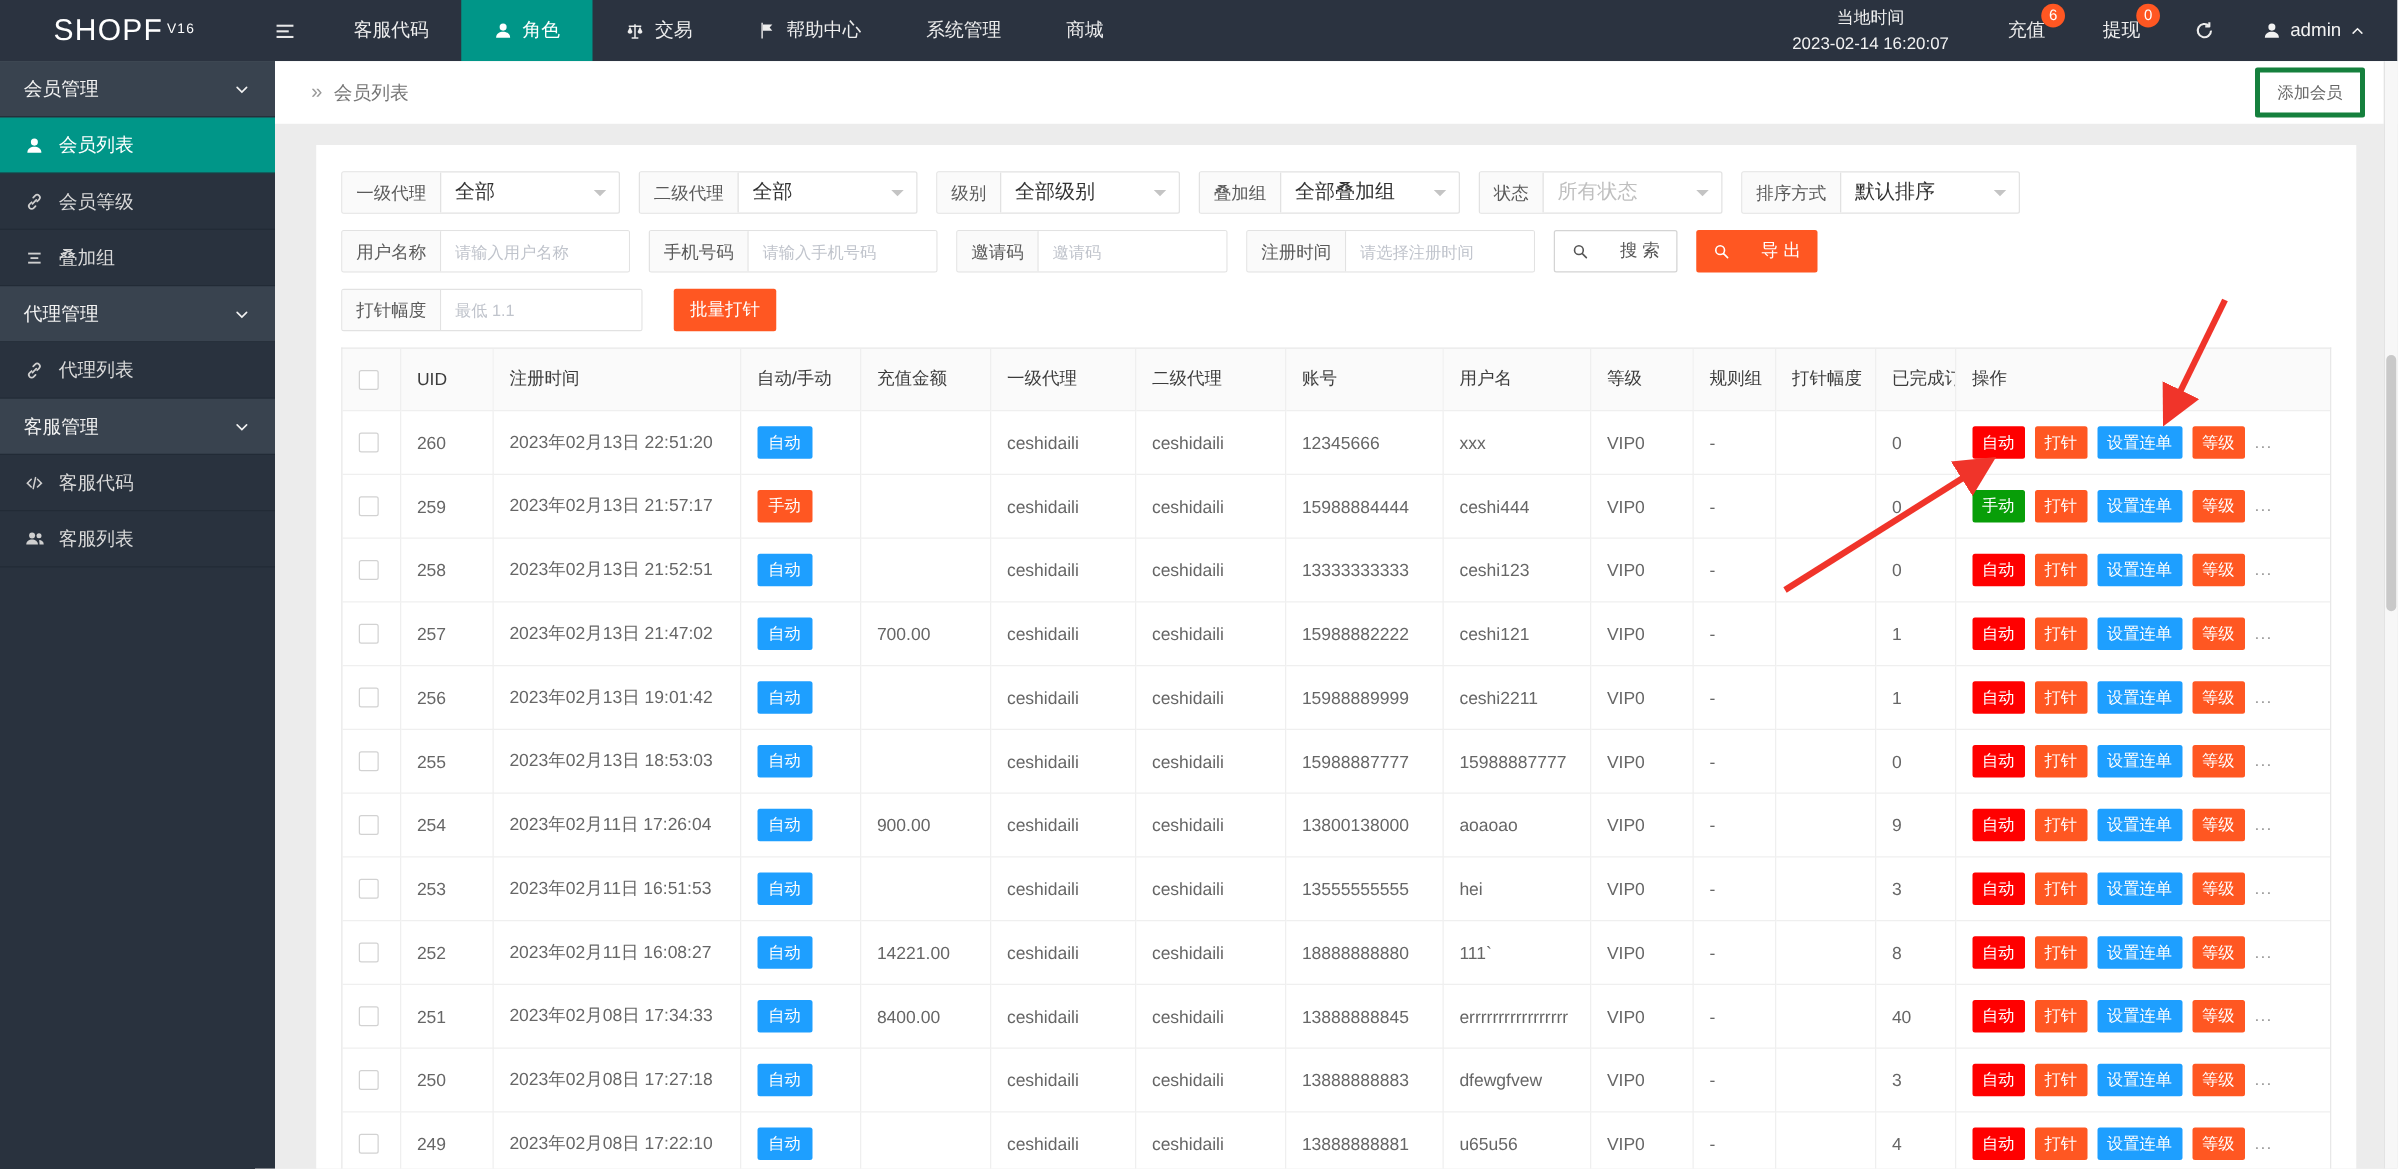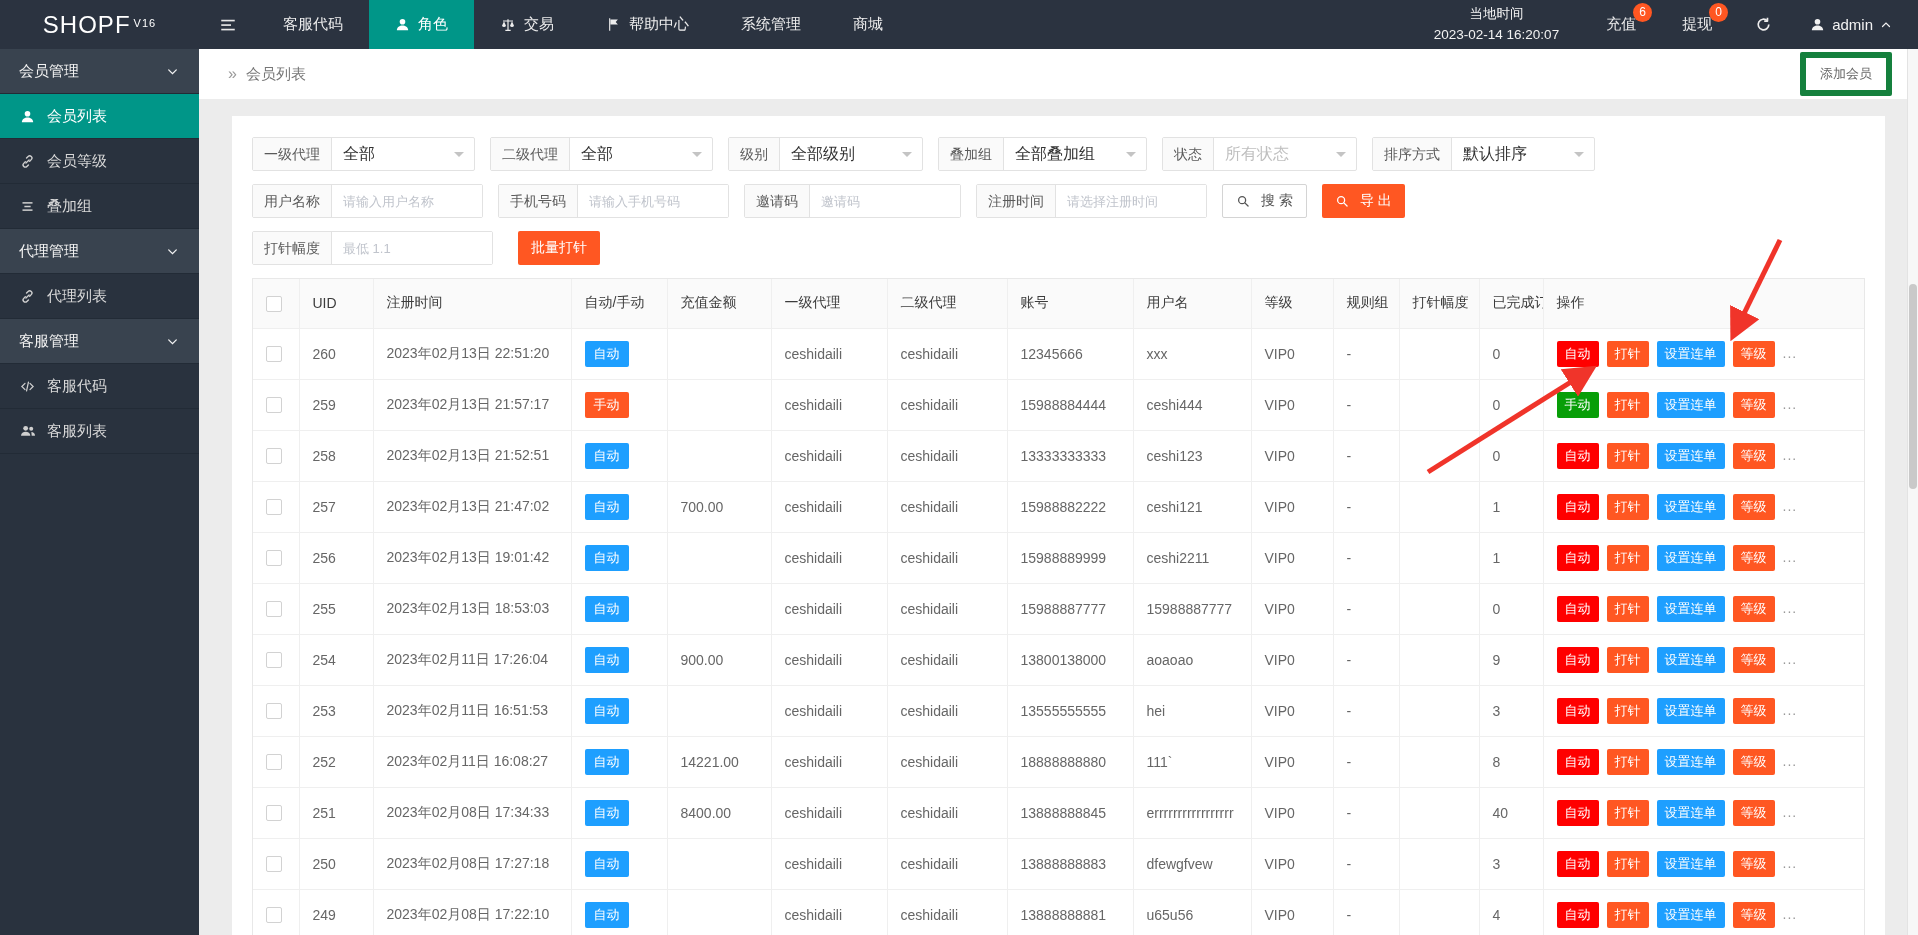--- a/index.html
+++ b/index.html
@@ -22,46 +22,46 @@
   .nav-item.active{background:var(--teal); color:#fff;}
   .topbar-right{margin-left:auto; display:flex; align-items:stretch;}
   .time-block{display:flex; flex-direction:column; align-items:center; justify-content:center; padding:0 24px; font-size:13.5px; line-height:1.55; color:#f2f2f2;}
   .top-action{position:relative; display:flex; align-items:center; padding:0 23px; font-size:15px; color:#ededed; cursor:pointer;}
   .badge{position:absolute; top:3px; right:7px; background:var(--orange); color:#fff; border-radius:10px; min-width:19px; height:19px; line-height:19px; text-align:center; font-size:12px; padding:0 4px;}
   .top-icon-btn{display:flex; align-items:center; padding:0 20px; cursor:pointer; color:#ededed;}
   .user-block{display:flex; align-items:center; gap:7px; padding:0 26px 0 18px; font-size:15px; cursor:pointer; color:#f2f2f2;}
 
   
   .main{display:flex; height:886px;}
-  .sidebar{width:199px; background:var(--sidebar); flex:none;text-align:right;}
+  .sidebar{width:220px; background:var(--sidebar); flex:none;text-align:right;}
   .side-group{height:45px; display:flex; align-items:center; justify-content:space-between; padding:0 20px 0 19px; background:var(--sidebar-group); color:#f3f3f3; font-size:15px; border-bottom:1px solid #222b36; cursor:pointer;}
   .side-item{height:45px; display:flex; align-items:center; gap:11px; padding:0 19px; color:#d9d9d9; font-size:15px; background:var(--sidebar); border-bottom:1px solid #222b36; cursor:pointer;}
   .side-item.active{background:var(--teal); color:#fff;}
   .side-item .icon{width:17px; color:#cfcfcf;}
   .side-item.active .icon{color:#fff;}
 
   .content{flex:1; display:flex; flex-direction:column; background:var(--bg); min-width:0;}
   .crumb-bar{height:50px; background:#fff; display:flex; align-items:center; padding:0 26px 0 29px; flex:none;}
   .crumb{display:flex; align-items:center; gap:9px; color:#767676; font-size:15px;}
   .crumb-marker{color:#9a9a9a; font-size:16px;}
-  .add-btn{margin-left:auto; background:#fff; border:6px solid #15803d; border-radius:2px; color:#666; font-size:13px; padding:7px 14px; cursor:pointer;}
+  .add-btn{margin-left:auto; background:#fff; border:4px solid #15803d; border-radius:2px; color:#666; font-size:13px; padding:7px 14px; cursor:pointer;}
 
   .page-body{flex:1; padding:17px 33px 0; min-height:0;}
   .panel{background:#fff; height:100%; padding:21px 20px 0; overflow:hidden;}
 
   
   .filter-row{display:flex; align-items:center; gap:15px; margin-bottom:13px;}
   .fgroup{display:inline-flex; align-items:stretch; height:34px; border:1px solid #e2e2e2; border-radius:2px; background:#fff;}
   .flabel{background:#fafafa; border-right:1px solid #e2e2e2; padding:0 11px; line-height:32px; font-size:14px; color:#5a5a5a; white-space:nowrap;}
   .fvalue{position:relative; padding:0 30px 0 11px; line-height:32px; font-size:16px; color:#333; min-width:142px; cursor:pointer; white-space:nowrap;}
   .fvalue.muted{color:#bfbfbf;}
   .caret{position:absolute; right:10px; top:14px; width:0; height:0; border:5px solid transparent; border-top-color:#c4c4c4;}
   .fgroup input{border:none; outline:none; height:32px; padding:0 11px; font-size:13px; width:150px; color:#333; font-family:inherit;}
   .fgroup input::placeholder{color:#c0c4cc;}
-  .btn{height:34px; border-radius:2px; font-size:14px; display:inline-flex; align-items:center; gap:11px; padding:0 13px; cursor:pointer; border:none; font-family:inherit; white-space:nowrap;}
+  .btn{height:34px; border-radius:2px; font-size:14px; display:inline-flex; align-items:center; gap:25px; padding:0 13px; cursor:pointer; border:none; font-family:inherit; white-space:nowrap;}
   .btn-plain{background:#fff; border:1px solid #d4d4d4; color:#555;}
   .btn-orange{background:var(--orange); color:#fff;}
 
   
   .table-wrap{margin-top:10px; border:1px solid var(--border); border-bottom:none;}
   table{border-collapse:collapse; width:100%; table-layout:fixed;}
   th,td{border-right:1px solid #efefef; border-bottom:1px solid #efefef; padding:0 13px; text-align:left; font-size:14px; white-space:nowrap; overflow:hidden;}
   th{height:49px; background:#fafafa; color:#3c3c3c; font-weight:normal;}
   td{height:51px; color:#666;}
   th:last-child,td:last-child{border-right:none;}

